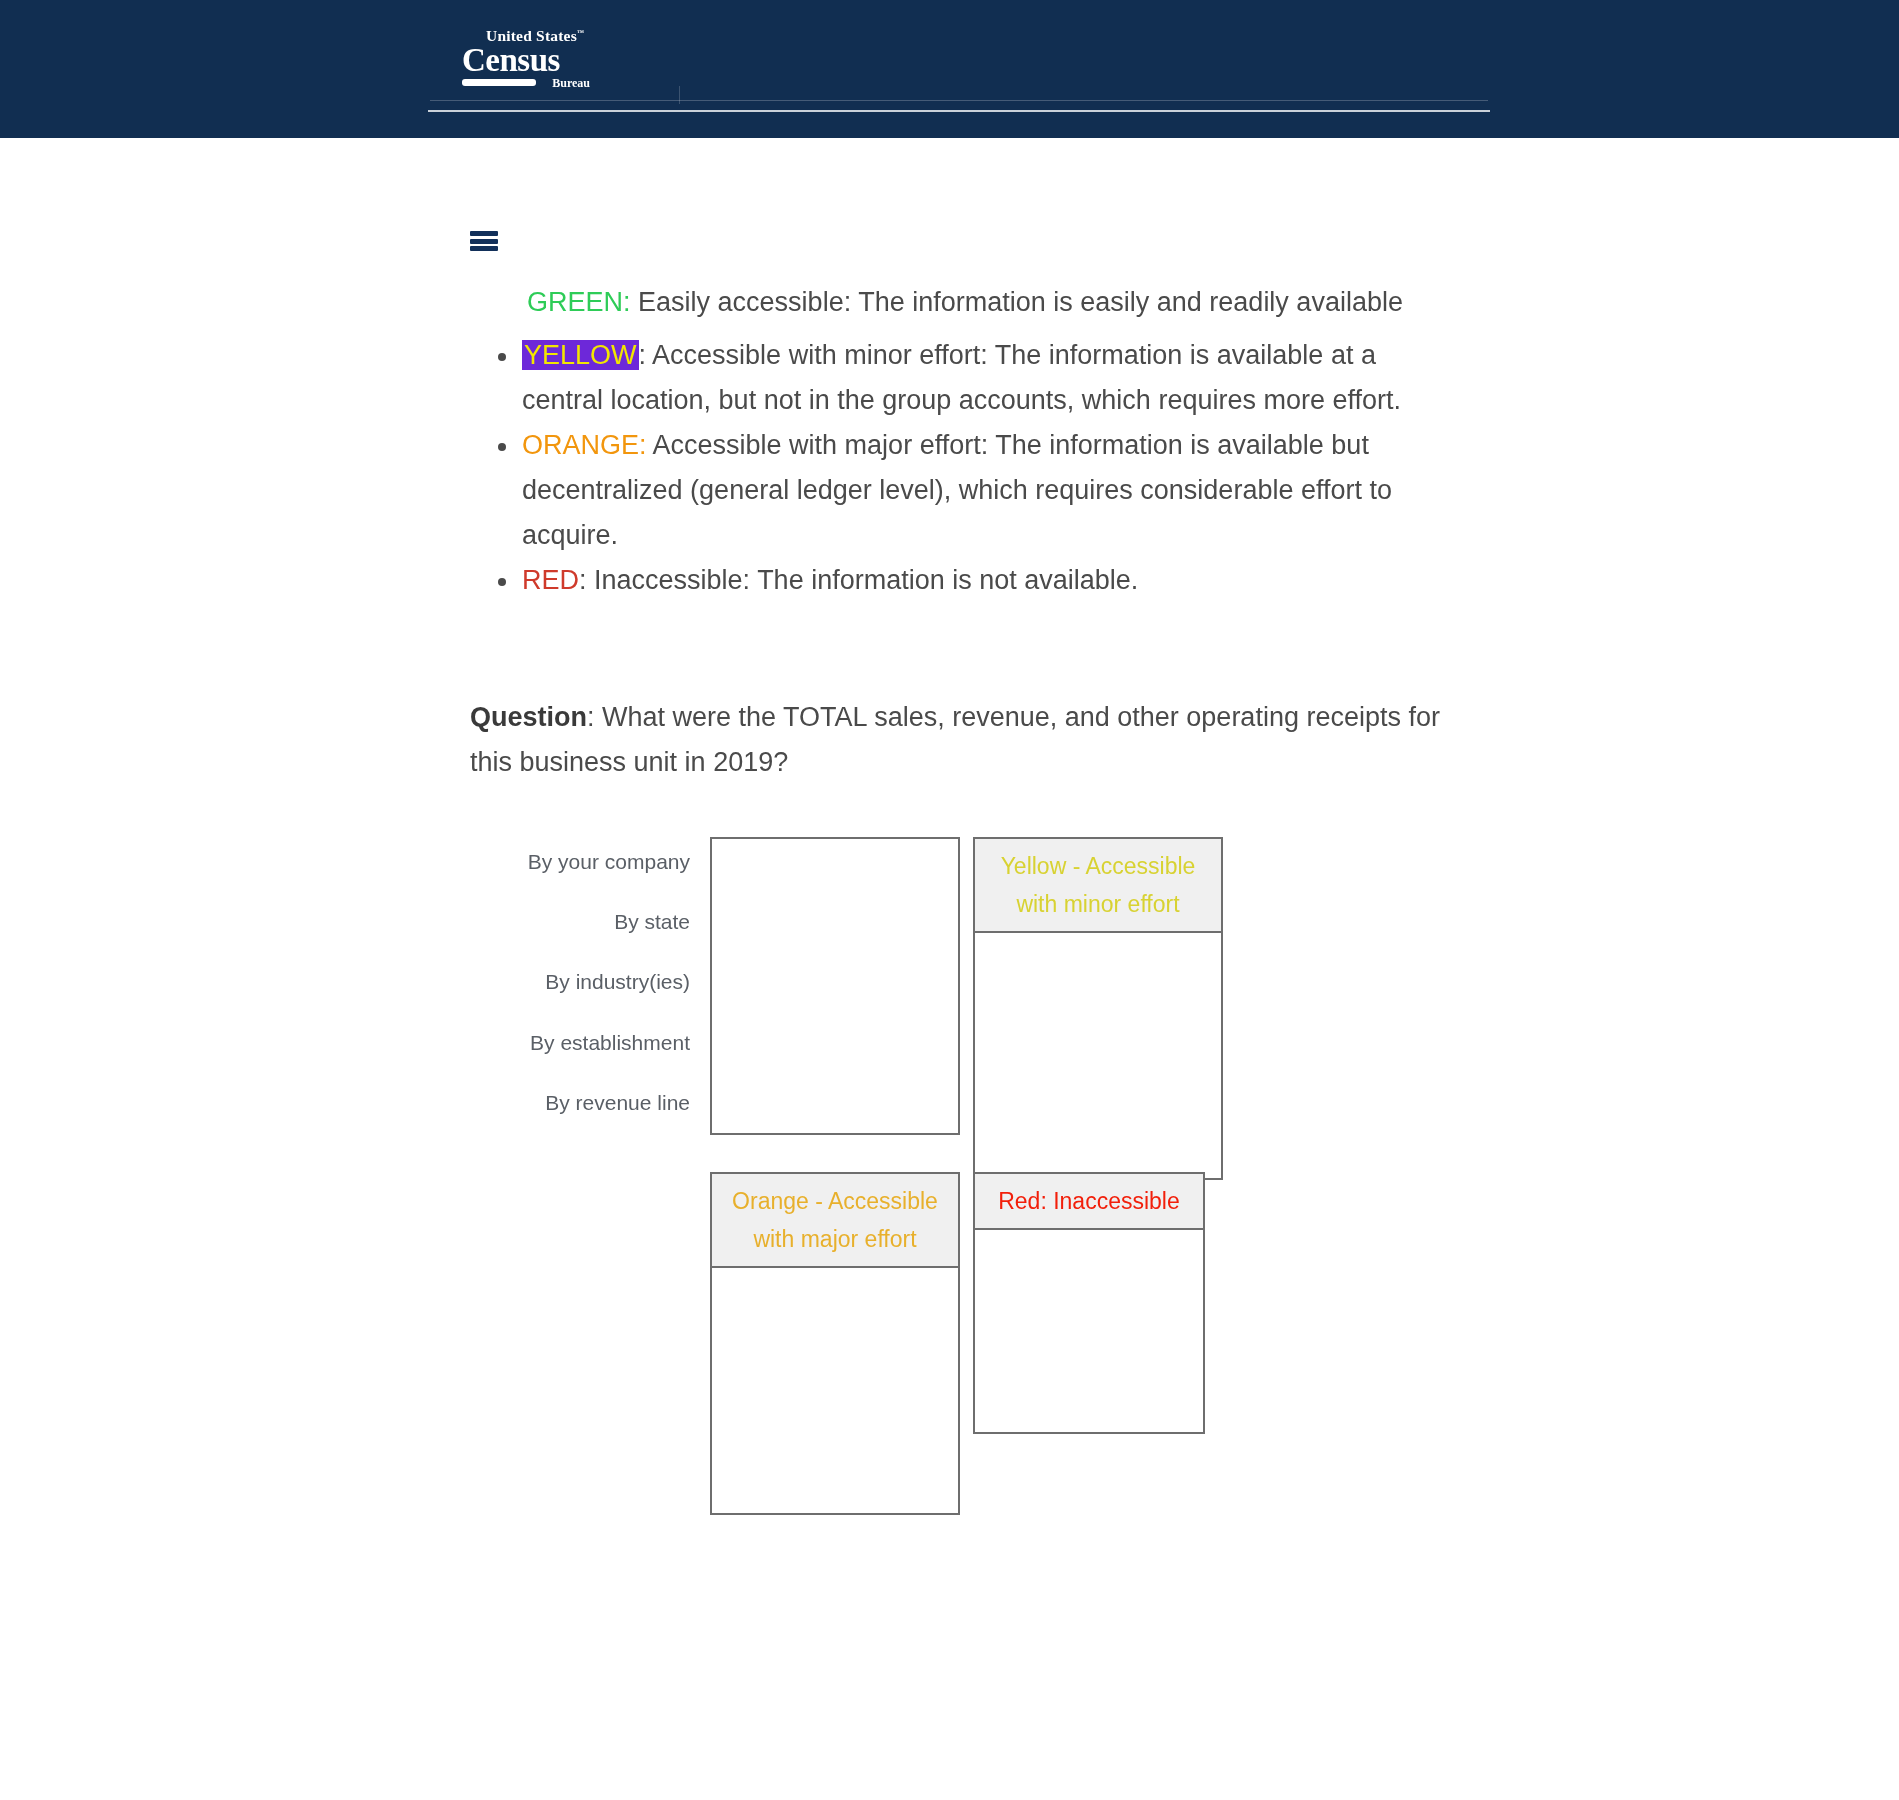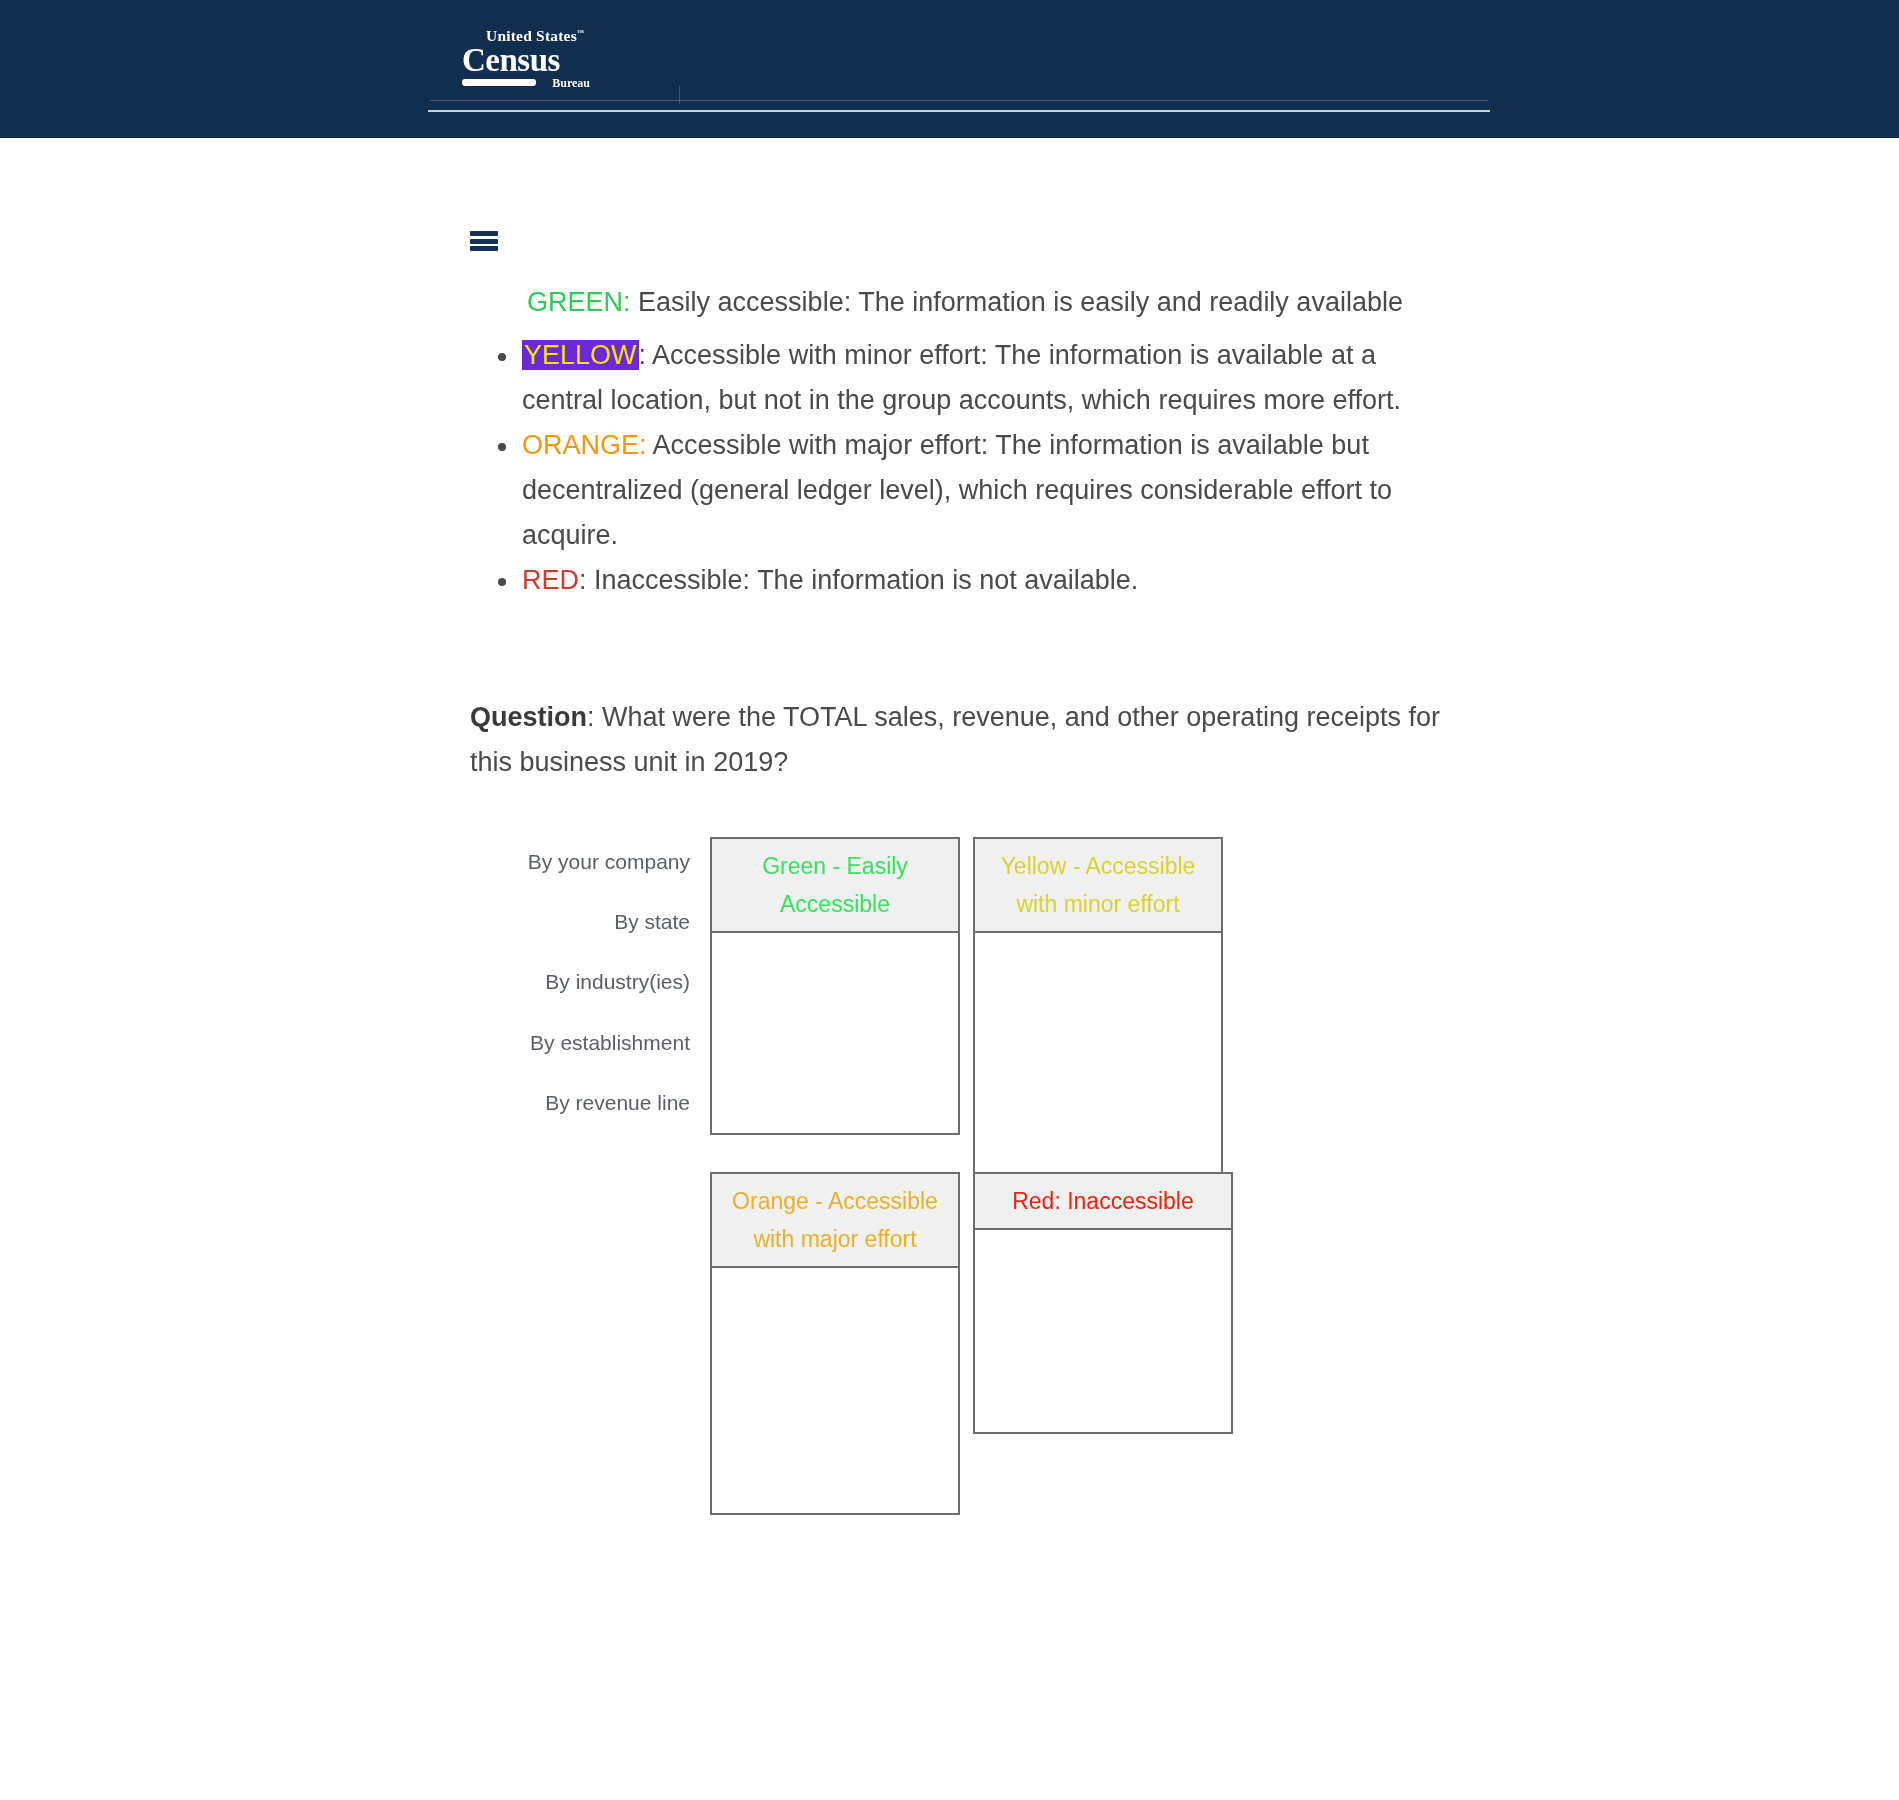--- a/index.html
+++ b/index.html
@@ -199,21 +199,21 @@
   .zone-green  .zone-body { height: 176px; }
 
   .zone-yellow { left: 503px; top: 0;   width: 250px; height: 343px; }
   .zone-yellow .zone-head { color: #d8d232; }
   .zone-yellow .zone-body { height: 180px; }
 
   .zone-orange { left: 240px; top: 335px; width: 250px; height: 343px; }
   .zone-orange .zone-head { color: #e8b02c; }
   .zone-orange .zone-body { height: 180px; }
 
-  .zone-red    { left: 503px; top: 335px; width: 260px; height: 262px; }
+  .zone-red    { left: 503px; top: 335px; width: 232px; height: 262px; }
   .zone-red    .zone-head { color: #f21f0a; line-height: 38px; }
   .zone-red    .zone-body { height: 167px; }
 </style>
 </head>
 <body>
 
 <div class="site-header">
   <div class="logo-wrap">
     <div class="logo-line1">
       <span>United States</span><sup>™</sup>
@@ -262,21 +262,20 @@
 
       <div class="item-col">
         <div class="drag-item">By your company</div>
         <div class="drag-item">By state</div>
         <div class="drag-item">By industry(ies)</div>
         <div class="drag-item">By establishment</div>
         <div class="drag-item">By revenue line</div>
       </div>
 
       <div class="zone zone-green">
-        <div class="zone-head">Green - Easily Accessible</div>
         <div class="zone-body"></div>
       </div>
 
       <div class="zone zone-yellow">
         <div class="zone-head">Yellow - Accessible with minor effort</div>
         <div class="zone-body"></div>
       </div>
 
       <div class="zone zone-orange">
         <div class="zone-head">Orange - Accessible with major effort</div>

